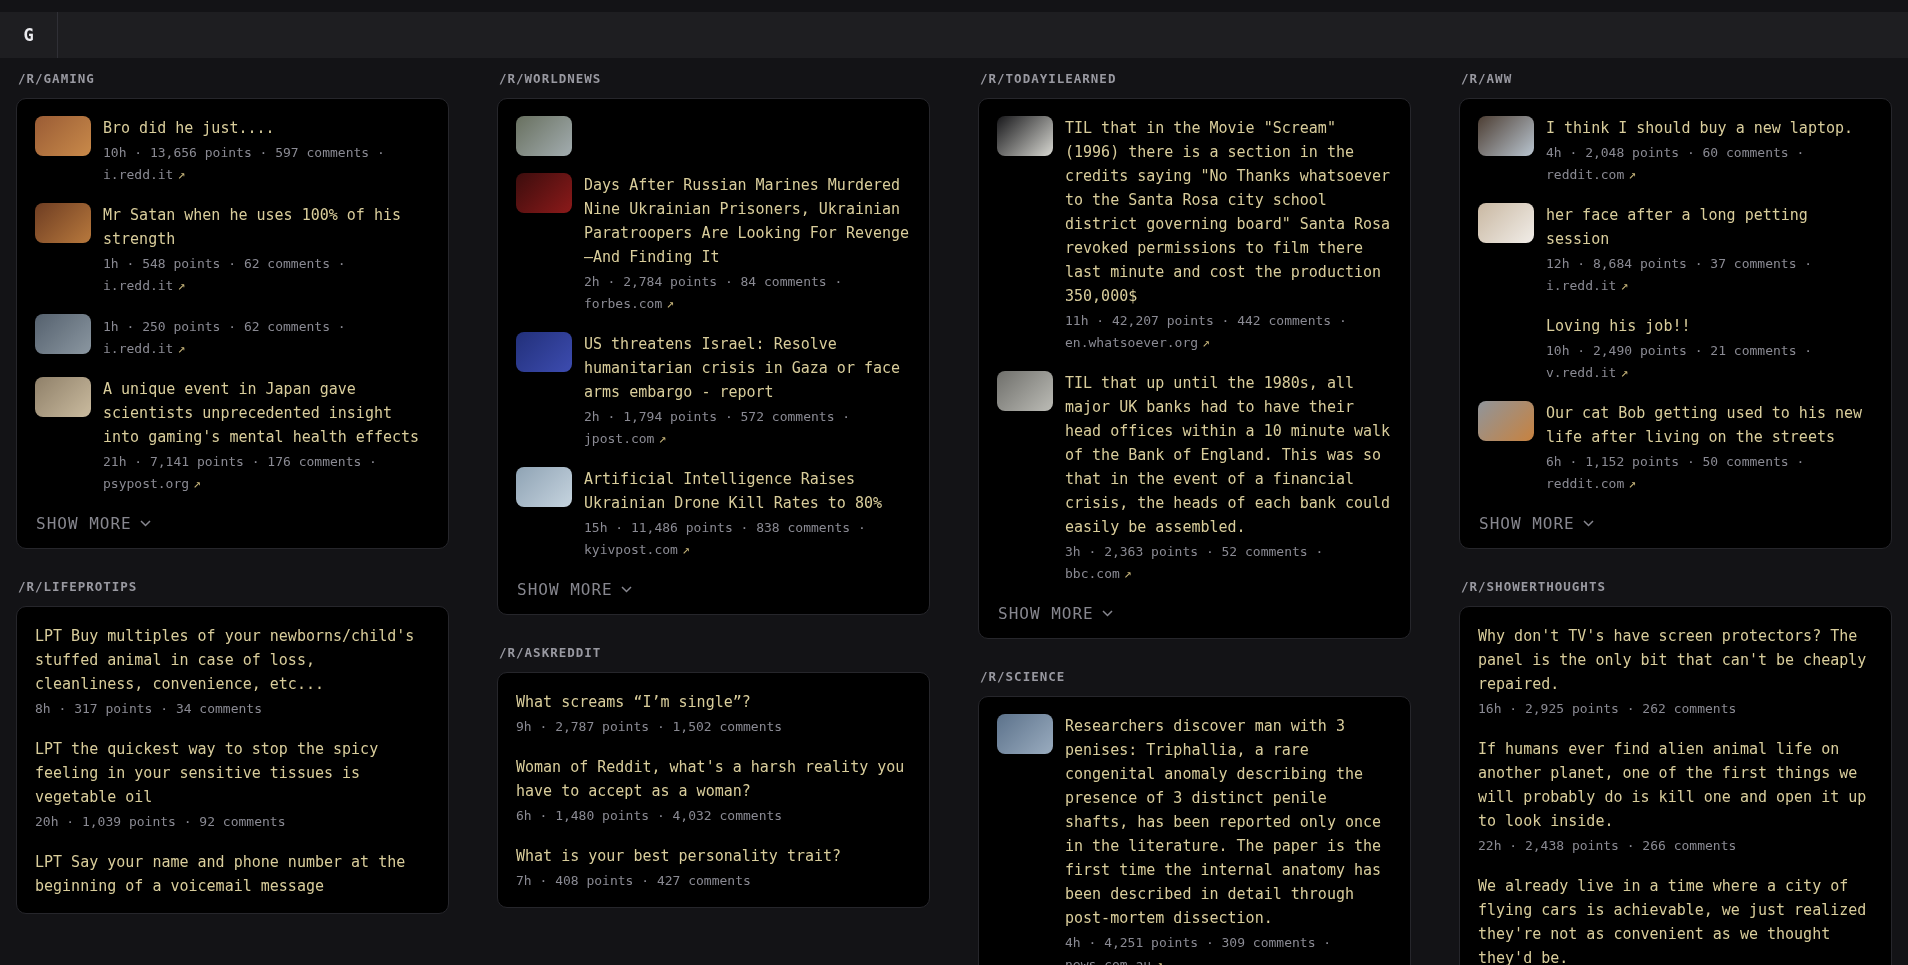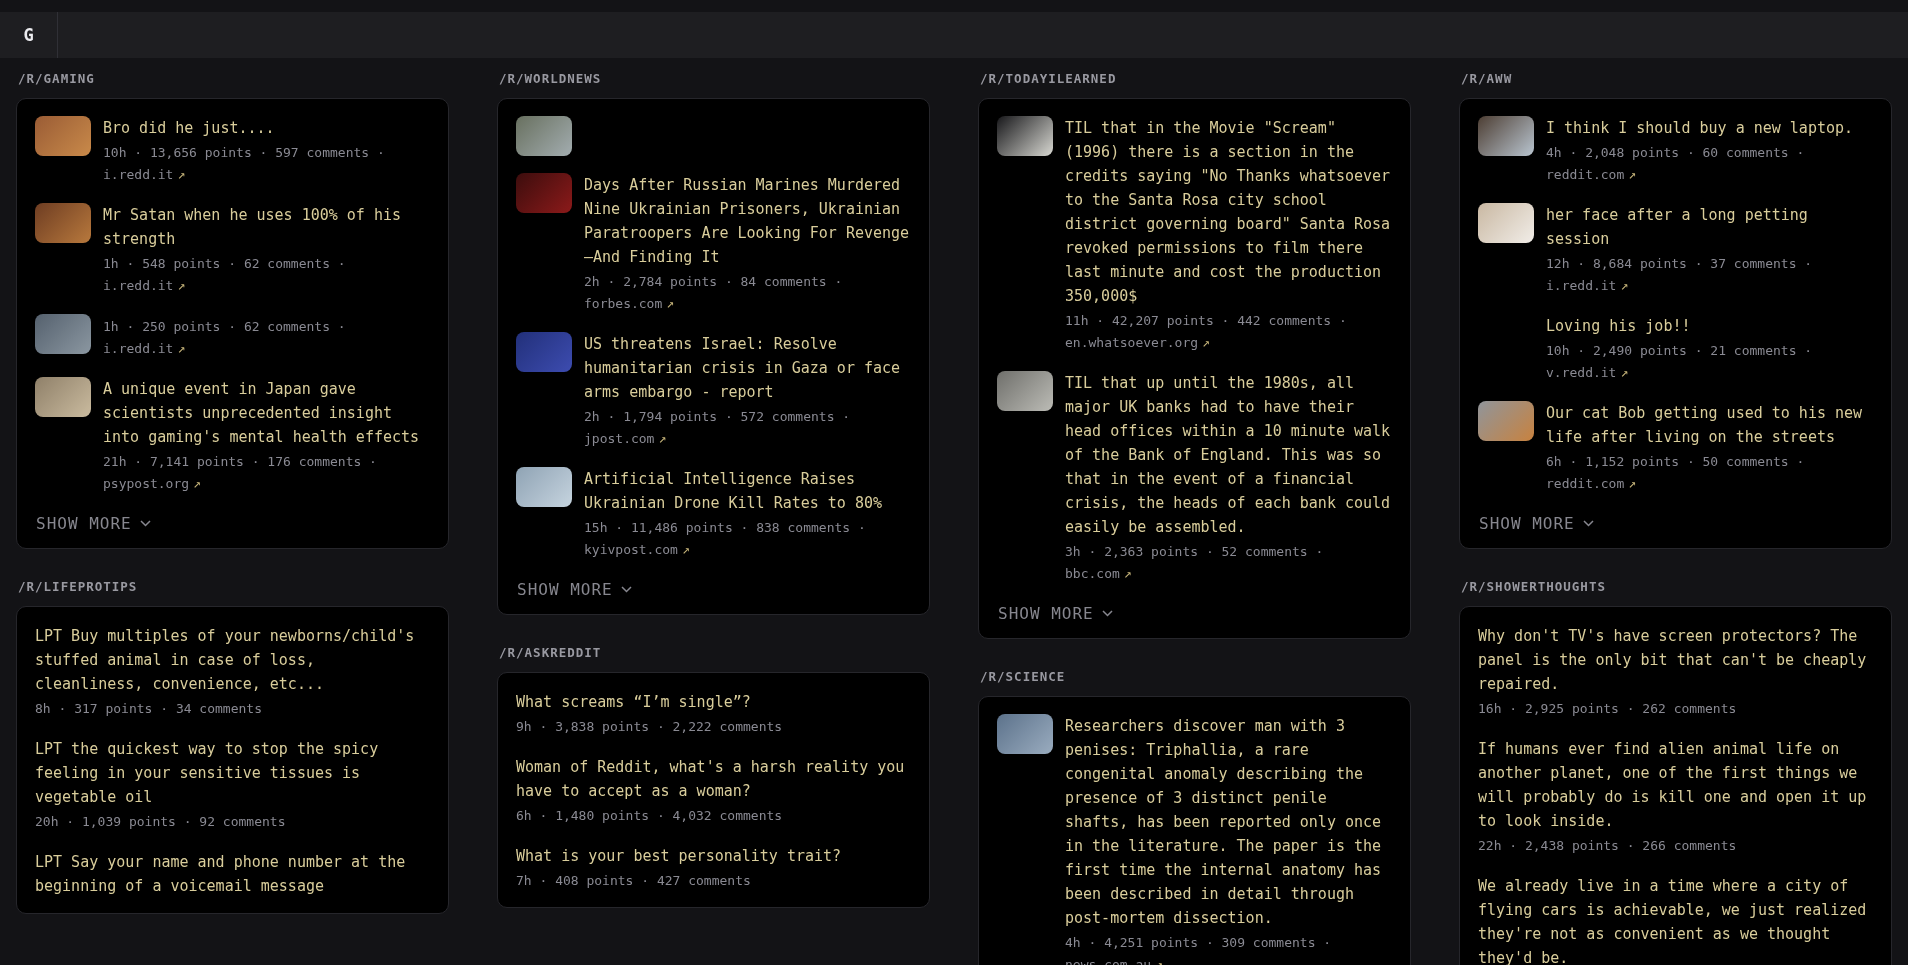--- a/index.html
+++ b/index.html
@@ -227,21 +227,21 @@
   </section>
       <section class="section">
     <h2 class="sec-title">/R/ASKREDDIT</h2>
     <div class="card">
       <div class="posts">
             <article class="post">
 
     <div class="pcontent">
       <div class="ptitle">What screams “I’m single”?</div>
       <div class="pmeta">
-        <span class="meta-text">9h · 3,838 points · 2,222 comments</span>
+        <span class="meta-text">9h · 2,787 points · 1,502 comments</span>
         
       </div>
     </div>
   </article>
             <article class="post">
 
     <div class="pcontent">
       <div class="ptitle">Woman of Reddit, what's a harsh reality you have to accept as a woman?</div>
       <div class="pmeta">
         <span class="meta-text">6h · 1,480 points · 4,032 comments</span>

